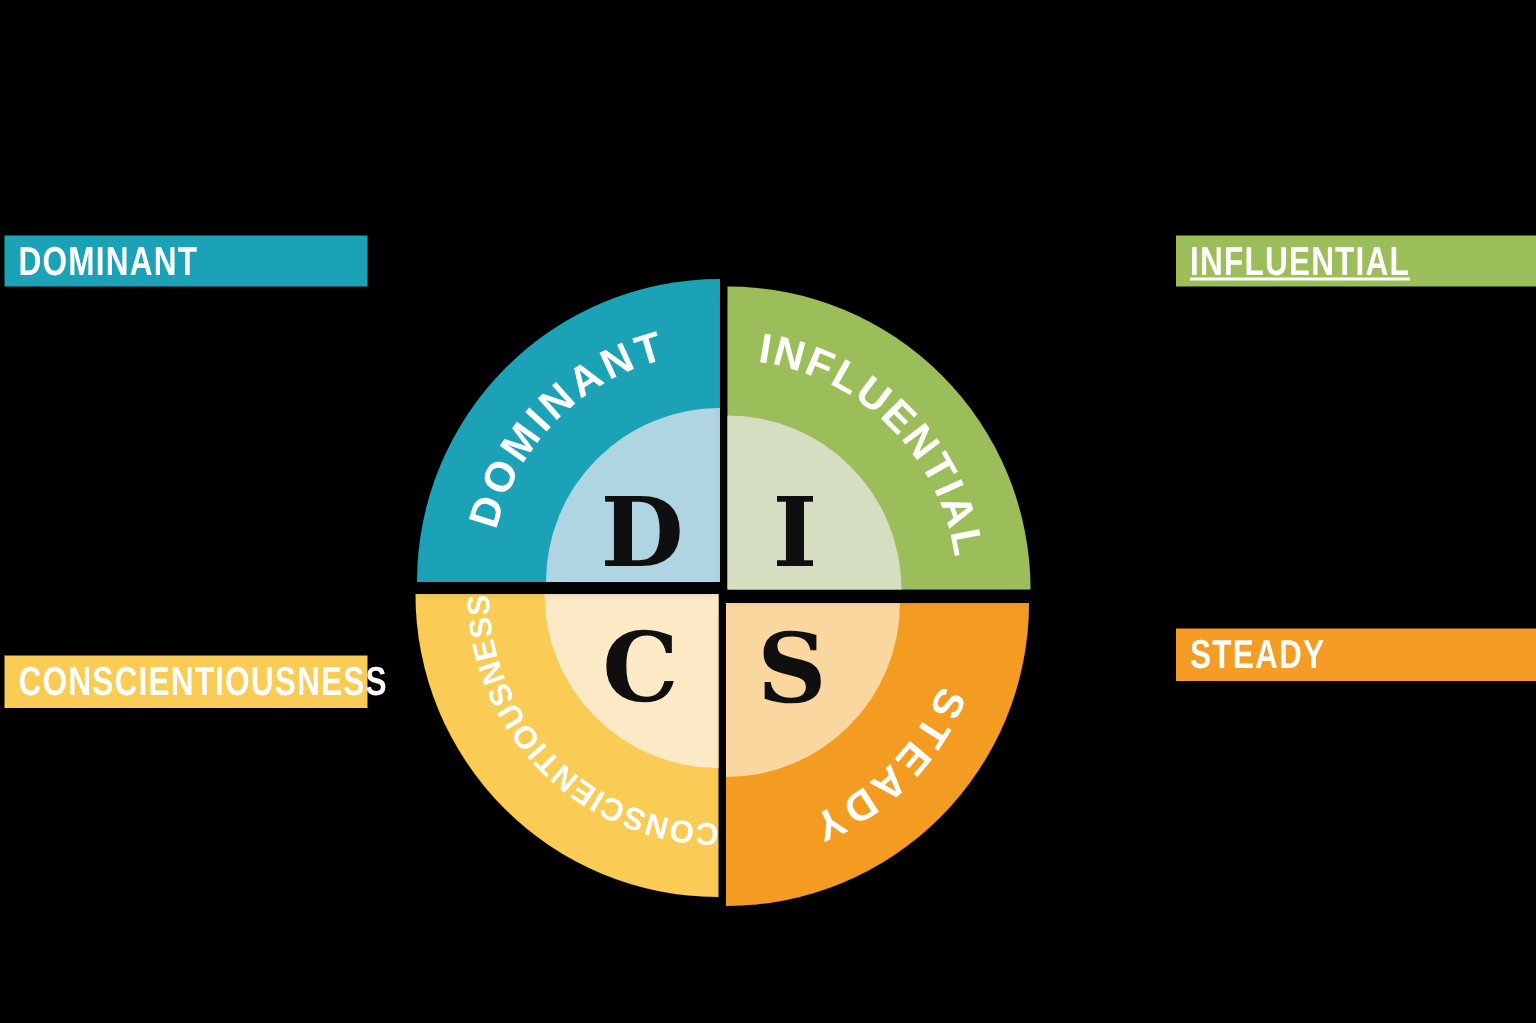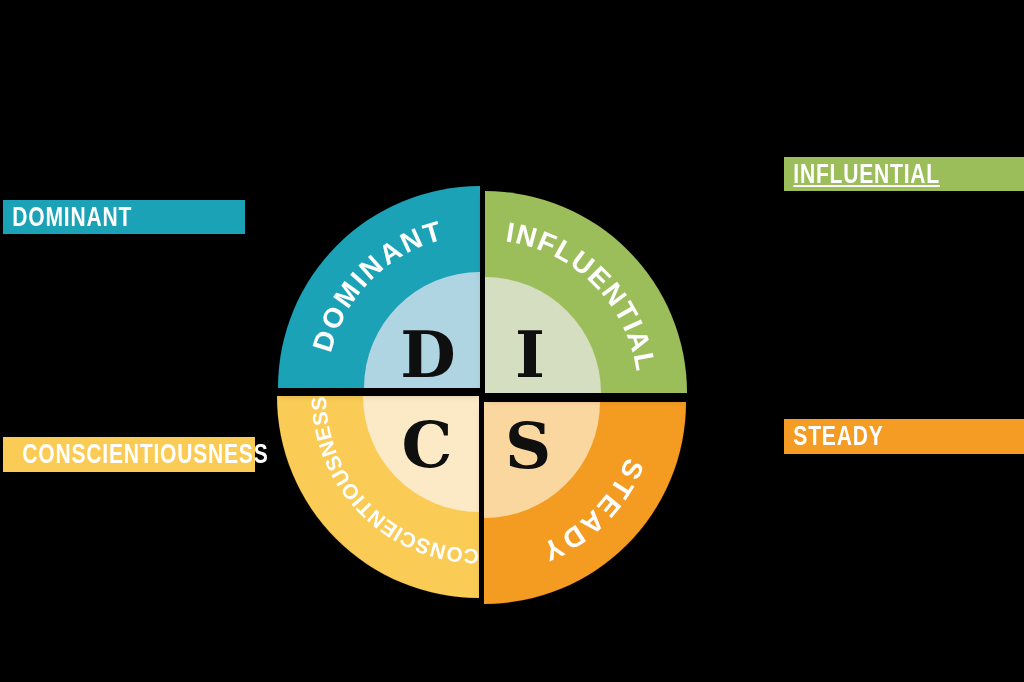--- a/index.html
+++ b/index.html
@@ -9,23 +9,23 @@
     overflow:hidden;
     font-family:"Liberation Sans",sans-serif;
   }
   .bar{
     position:absolute;
     height:34px;
     display:flex;
     align-items:center;
     color:#fff;
   }
-  .bar.tl{left:3px;top:157px;width:242px;margin-top:43px;}
+  .bar.tl{left:3px;top:157px;width:242px;}
   .bar.tr{left:784px;top:157px;width:240px;text-decoration:underline;}
-  .bar.bl{left:3px;top:437px;width:242px;height:35px;padding-left:10px;}
+  .bar.bl{left:3px;top:437px;width:242px;height:35px;}
   .bar.br{left:784px;top:419px;width:240px;height:35px;}
   .bar-text{
     font-weight:700;
     font-size:27px;
     letter-spacing:1px;
     white-space:nowrap;
     padding-left:12px;
     transform:scaleX(0.78);
     transform-origin:left center;
     line-height:1;

